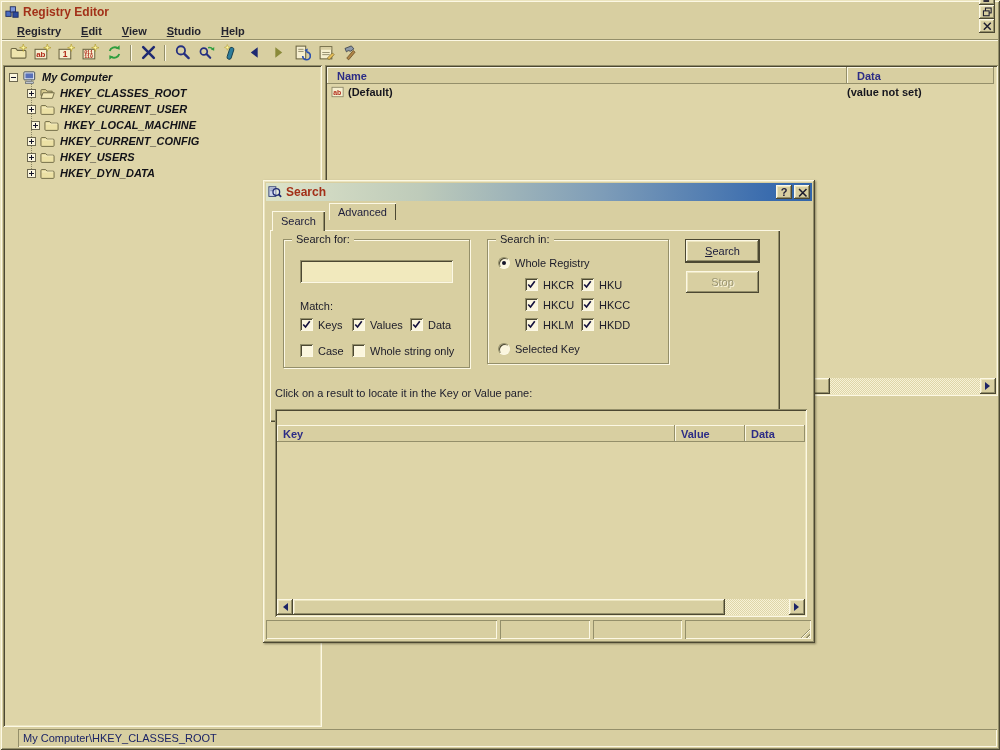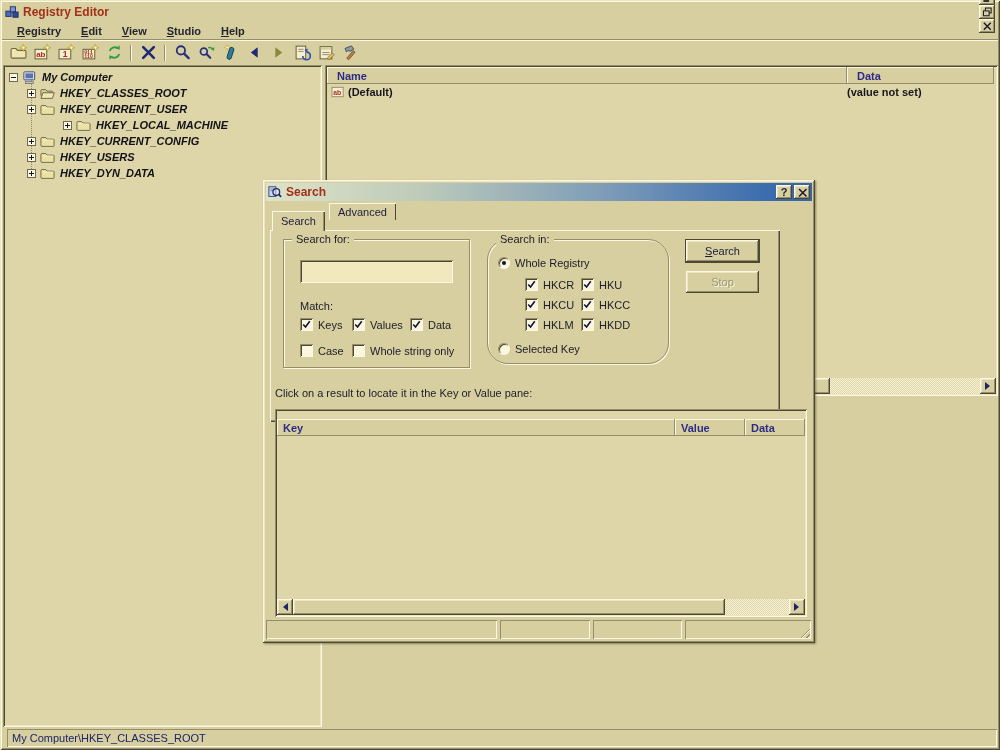--- a/index.html
+++ b/index.html
@@ -58,21 +58,21 @@
   .sb-track{position:absolute;top:0;bottom:0;background-color:var(--pane);background-image:
      linear-gradient(45deg,#f7f2d6 25%,transparent 25%,transparent 75%,#f7f2d6 75%),
      linear-gradient(45deg,#f7f2d6 25%,transparent 25%,transparent 75%,#f7f2d6 75%);
      background-size:2px 2px;background-position:0 0,1px 1px;}
   .sb-btn{position:absolute;top:0;width:16px;height:16px;background:var(--face);display:flex;align-items:center;justify-content:center;}
   .sb-thumb{position:absolute;top:0;height:16px;background:var(--face);}
   .arr-l{width:0;height:0;border:4px solid transparent;border-right:5px solid var(--navy);margin-right:3px;}
   .arr-r{width:0;height:0;border:4px solid transparent;border-left:5px solid var(--navy);margin-left:3px;}
 
   
-  .statusbar{position:absolute;left:7px;right:3px;bottom:3px;height:18px;display:flex;align-items:center;padding-left:5px;color:var(--navy);background:var(--face);}
+  .statusbar{position:absolute;left:18px;right:3px;bottom:3px;height:18px;display:flex;align-items:center;padding-left:5px;color:var(--navy);background:var(--face);}
 
   
   .dialog{position:absolute;left:263px;top:180px;width:552px;height:463px;background:var(--face);z-index:10;
     box-shadow:inset -1px -1px 0 var(--dark),inset 1px 1px 0 var(--lighter),
                inset -2px -2px 0 var(--shadow),inset 2px 2px 0 var(--light),1px 1px 2px rgba(60,55,30,.5);}
   .dlg-title{position:absolute;left:3px;top:3px;right:3px;height:18px;display:flex;align-items:center;padding:0 2px;
     background:linear-gradient(90deg,#dde3c8 0%,#becbba 28%,#7d9cb8 62%,#3a6cae 92%,#3366aa 100%);}
   .dlg-title .ttl{font-weight:bold;font-size:12px;color:#a33018;margin-left:4px;flex:1;}
   .dlg-title svg{width:14px;height:14px;}
   .dlgbtn{width:16px;height:14px;background:var(--face);display:flex;align-items:center;justify-content:center;margin-left:2px;font-weight:bold;color:#20203a;font-size:11px;}
@@ -270,21 +270,21 @@
         <span class="tree-label">HKEY_CLASSES_ROOT</span>
       </div>
       <div class="tree-row" style="padding-left: 24px;">
         <span class="gadget plus"></span>
         <span class="tree-icon"><svg viewBox="0 0 16 16">
             <path d="M1 5 Q1 3.8 2 3.8 L6 3.8 L7.5 5.5 L14 5.5 Q15 5.5 15 6.5 L15 12.2 Q15 13.2 14 13.2 L2 13.2 Q1 13.2 1 12.2 Z" fill="#ece1a5" stroke="#6d6743"></path>
             <path d="M2 6.3 L14 6.3" stroke="#f8f1cc" stroke-width="0.8"></path>
           </svg></span>
         <span class="tree-label">HKEY_CURRENT_USER</span>
       </div>
-      <div class="tree-row" style="padding-left: 28px; margin-left: 32px;">
+      <div class="tree-row" style="padding-left: 28px;">
         <span class="gadget plus"></span>
         <span class="tree-icon"><svg viewBox="0 0 16 16">
             <path d="M1 5 Q1 3.8 2 3.8 L6 3.8 L7.5 5.5 L14 5.5 Q15 5.5 15 6.5 L15 12.2 Q15 13.2 14 13.2 L2 13.2 Q1 13.2 1 12.2 Z" fill="#ece1a5" stroke="#6d6743"></path>
             <path d="M2 6.3 L14 6.3" stroke="#f8f1cc" stroke-width="0.8"></path>
           </svg></span>
         <span class="tree-label">HKEY_LOCAL_MACHINE</span>
       </div>
       <div class="tree-row" style="padding-left: 24px;">
         <span class="gadget plus"></span>
         <span class="tree-icon"><svg viewBox="0 0 16 16">
@@ -394,21 +394,21 @@
               <span class="t">Data</span>
             </span><span class="cb-wrap" style="left: 16px; top: 104px;">
               <span class="cb"></span>
               <span class="t">Case</span>
             </span><span class="cb-wrap" style="left: 68px; top: 104px;">
               <span class="cb"></span>
               <span class="t">Whole string only</span>
             </span></span>
       </div>
 
-      <div class="groupbox" style="left:217px;top:9px;width:182px;height:125px;border-radius:21px;">
+      <div class="groupbox" style="left:217px;top:9px;width:182px;height:125px;">
         <span class="legend">Search in:</span>
         <span id="scope-radios"><span class="rad-wrap" style="left: 10px; top: 17px;">
               <span class="rad">
                 <span class="dot"></span>
               </span>
               <span class="t">Whole Registry</span>
             </span><span class="rad-wrap" style="left: 10px; top: 103px;">
               <span class="rad"></span>
               <span class="t">Selected Key</span>
             </span></span>
@@ -456,21 +456,21 @@
               <span class="t">HKDD</span>
             </span></span>
       </div>
 
       <span id="dlg-buttons"><div class="btn r2 default" style="left: 416px; top: 10px; width: 73px; height: 22px;"><span class="u">S</span>earch</div><div class="btn r2 disabled" style="left: 416px; top: 41px; width: 73px; height: 22px;">Stop</div></span>
     </div>
 
     <span class="hint" style="left:12px;top:207px;">Click on a result to locate it in the Key or Value pane:</span>
 
     <div class="resultlist s2">
-      <div class="lv-header" id="res-header" style="left:2px;top:10px;right:2px;">
+      <div class="lv-header" id="res-header" style="left:2px;top:16px;right:2px;">
           <div class="lv-h h1" style="width: 398px; padding-left: 6px;">Key</div>
           <div class="lv-h h1" style="width: 70px; padding-left: 6px;">Value</div>
           <div class="lv-h h1" style="width: 60px; padding-left: 6px;">Data</div>
         </div>
       <div class="hscroll" id="dlg-hscroll" style="left:2px;right:2px;bottom:2px;">
           <div class="sb-track" style="left: 16px; right: 16px;"></div>
           <div class="sb-btn r2" style="left: 0px;">
             <span class="arr-l"></span>
           </div>
           <div class="sb-btn r2" style="right: 0px;">

